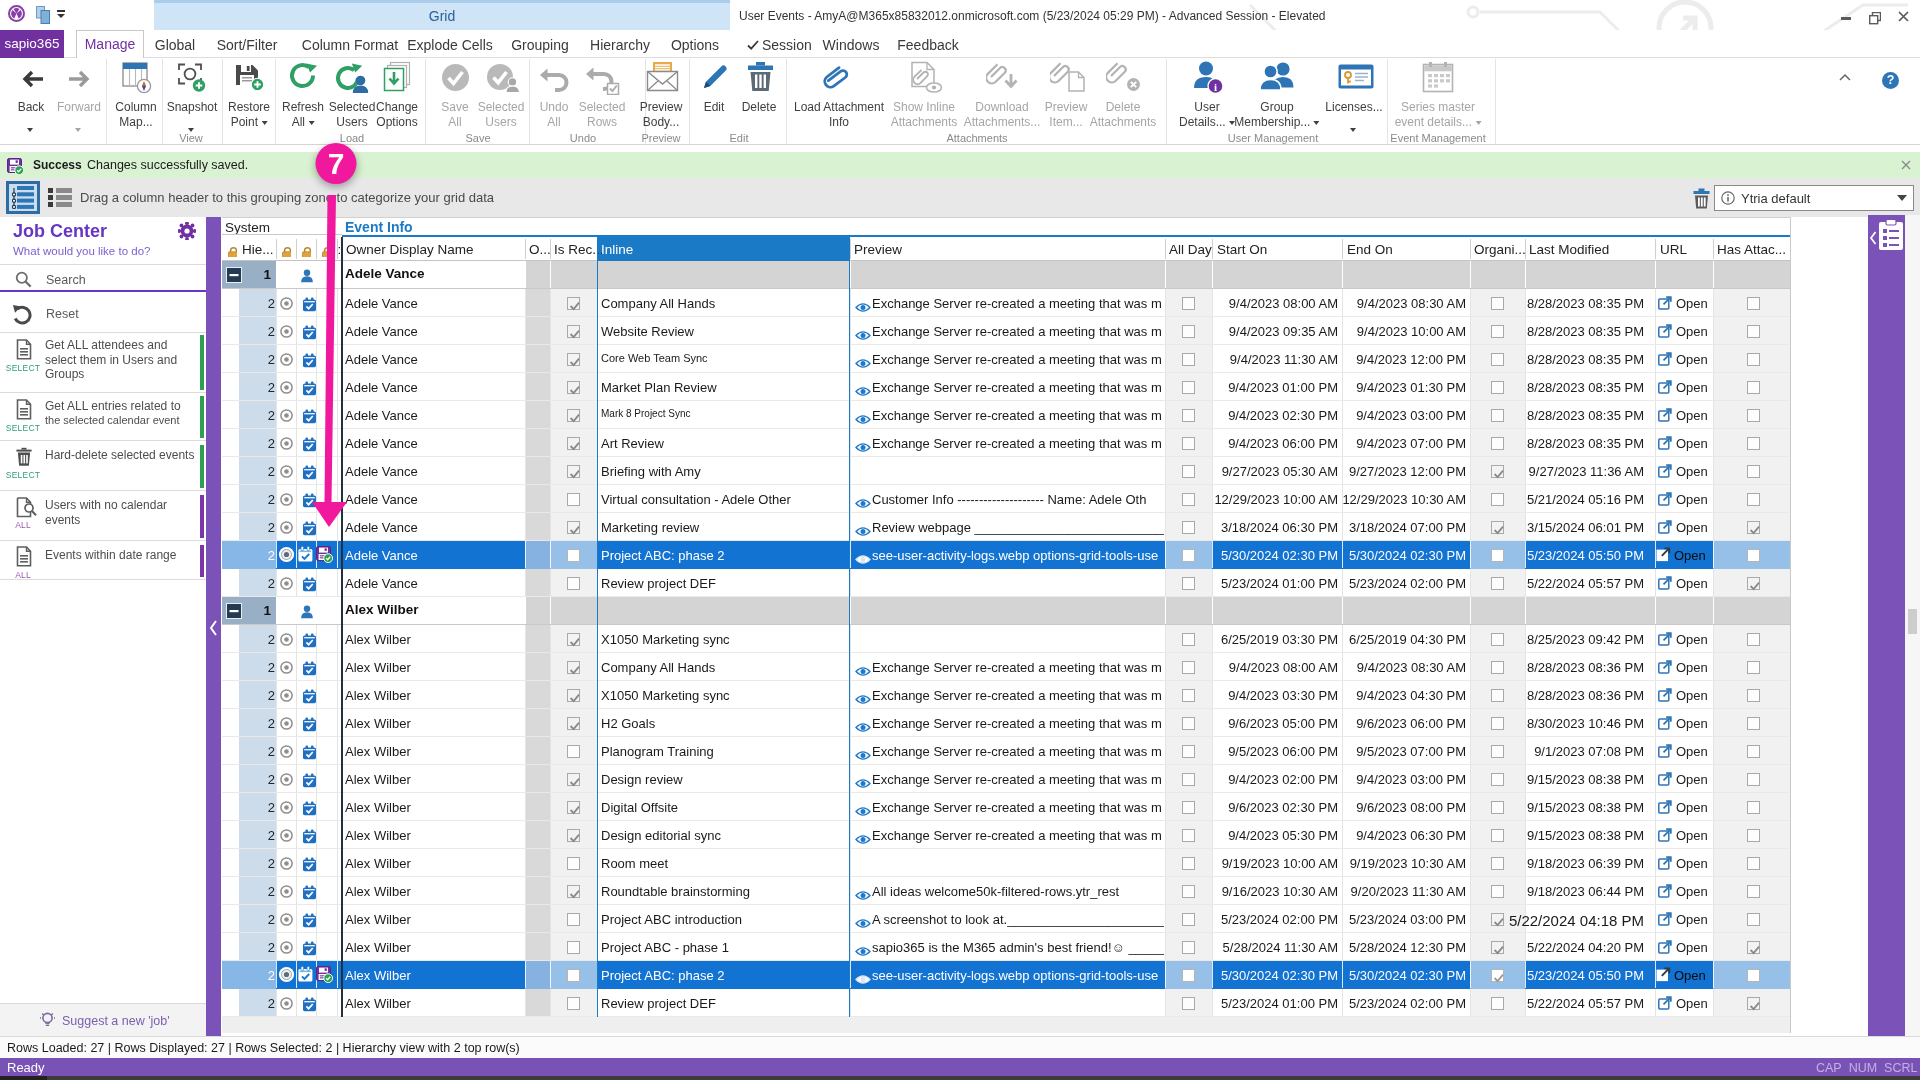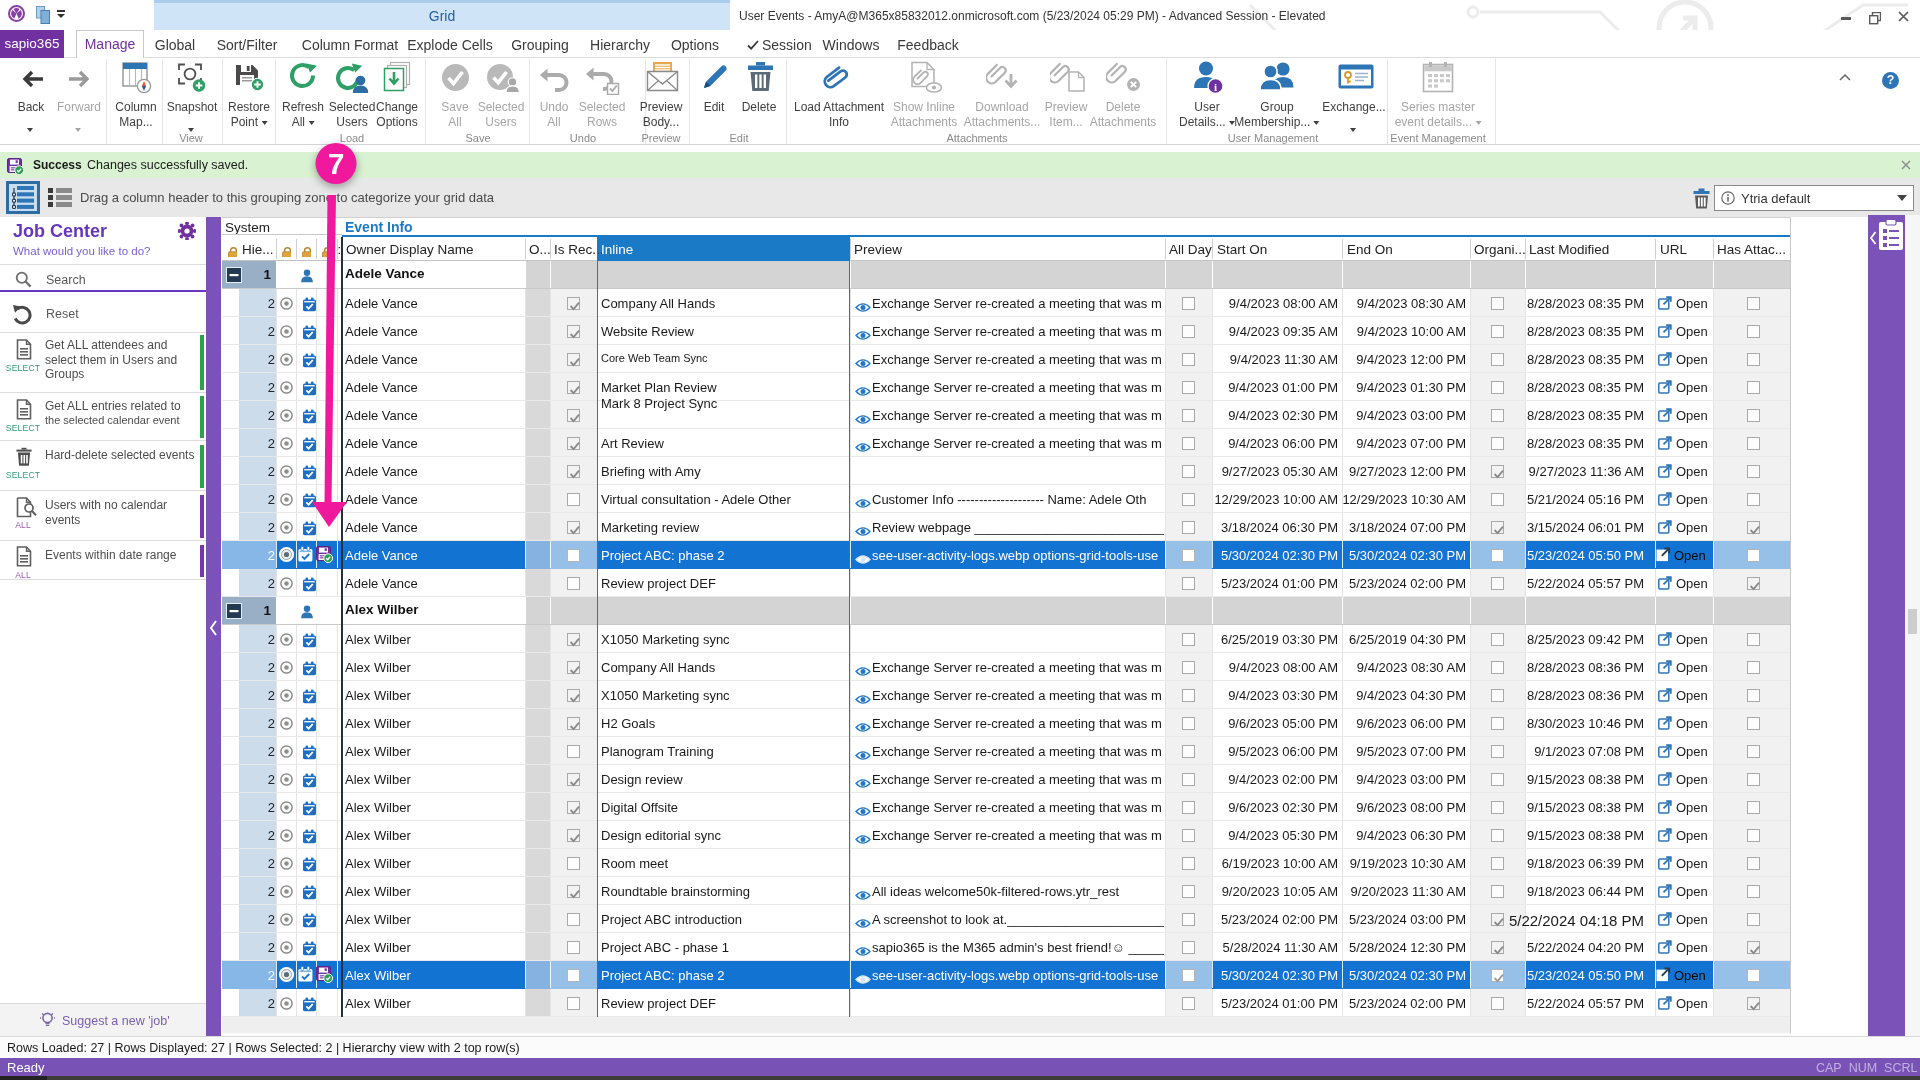--- a/index.html
+++ b/index.html
@@ -268,21 +268,21 @@
   </svg>
 <div class="abs nw" style="left:1277px;top:100px;transform:translateX(-50%);font-size:12px;color:#3f3f3f">Group</div>
 <div class="abs nw" style="left:1277px;top:115px;transform:translateX(-50%);font-size:12px;color:#3f3f3f">Membership... <span style="display:inline-block;width:0;height:0;border-left:3.5px solid transparent;border-right:3.5px solid transparent;border-top:4px solid #3f3f3f;vertical-align:middle"></span></div>
 <svg class="abs" style="left:1338px;top:64px" width="36" height="26">
     <rect x="0.5" y="0.5" width="35" height="24" rx="2" fill="#2e75b6"></rect>
     <rect x="3" y="5.5" width="30" height="16" fill="#fff"></rect>
     <circle cx="10" cy="11" r="3" fill="none" stroke="#d89a2e" stroke-width="1.8"></circle>
     <path d="M10,13.5 v6 M10,17.5 h2.8" stroke="#d89a2e" stroke-width="1.8"></path>
     <path d="M17,9.5 h13 M17,13 h13 M17,16.5 h9" stroke="#9ab4cc" stroke-width="1.6"></path>
   </svg>
-<div class="abs nw" style="left:1354px;top:100px;transform:translateX(-50%);font-size:12px;color:#3f3f3f">Exchange...</div>
+<div class="abs nw" style="left:1354px;top:100px;transform:translateX(-50%);font-size:12px;color:#3f3f3f">Licenses...</div>
 <div class="abs" style="left:1350px;top:120px"><span style="display:inline-block;width:0;height:0;border-left:3.5px solid transparent;border-right:3.5px solid transparent;border-top:4px solid #3f3f3f;vertical-align:middle"></span></div>
 <svg class="abs" style="left:1422px;top:61px" width="32" height="32">
     <rect x="1.5" y="3.5" width="29" height="27" fill="#fff" stroke="#b3b3b3" stroke-width="1.6"></rect>
     <rect x="2.3" y="4.3" width="27.4" height="6" fill="#c9c9c9"></rect>
     <rect x="7" y="1" width="3" height="5" fill="#b3b3b3"></rect>
     <rect x="22" y="1" width="3" height="5" fill="#b3b3b3"></rect>
     <g fill="#c9c9c9">
       <rect x="6" y="13" width="4" height="3.2"></rect>
       <rect x="12" y="13" width="4" height="3.2"></rect>
       <rect x="18" y="13" width="4" height="3.2"></rect>
@@ -822,21 +822,21 @@
       <rect x="2.2" y="4" width="10.6" height="1.4" fill="#fff" opacity="0.9"></rect>
       <path d="M4.4,9.4 l2.2,2.2 L10.8,7" stroke="#fff" stroke-width="1.8" fill="none"></path>
     </svg></div>
 <div class="abs nw" style="left:345px;top:408px;font-size:13px;color:#1a1a1a">Adele Vance</div>
 <div class="abs" style="left:567px;top:409px;width:13px;height:13px;background:#f3f3f3;border:1px solid #a9a9a9;box-sizing:border-box"><svg width="13" height="13" viewBox="0 0 13 13" style="">
       <path d="M2.6,7 l3,3.1 L11,3.6" stroke="#8a8a8a" stroke-width="1.8" fill="none"></path>
     </svg></div>
 <div class="abs" style="left:1182px;top:409px;width:13px;height:13px;background:#fdfdfd;border:1px solid #a9a9a9;box-sizing:border-box"></div>
 <div class="abs" style="left:1491px;top:409px;width:13px;height:13px;background:#fdfdfd;border:1px solid #a9a9a9;box-sizing:border-box"></div>
 <div class="abs" style="left:1747px;top:409px;width:13px;height:13px;background:#fdfdfd;border:1px solid #a9a9a9;box-sizing:border-box"></div>
-<div class="abs nw" style="left:601px;top:396px;font-size:13px;color:#1a1a1a">Mark 8 Project Sync</div>
+<div class="abs nw" style="left:601px;top:408px;font-size:10px;color:#1a1a1a">Mark 8 Project Sync</div>
 <div class="abs" style="left:855px;top:411px"><svg width="16" height="11" viewBox="0 0 16 11" style="">
       <path d="M1,5.5 Q8,-1.6 15,5.5 Q8,12.6 1,5.5 Z" fill="#fff" stroke="#1f78c8" stroke-width="1.3"></path>
       <circle cx="8" cy="5.5" r="2.5" fill="#1f78c8"></circle>
     </svg></div>
 <div class="cell nw" style="left:872px;top:408px;width:292px;height:20px;font-size:13px;color:#1a1a1a">Exchange Server re-created a meeting that was m</div>
 <div class="abs nw" style="left:1338px;top:408px;transform:translateX(-100%);font-size:13px;color:#1a1a1a">9/4/2023 02:30 PM</div>
 <div class="abs nw" style="left:1466px;top:408px;transform:translateX(-100%);font-size:13px;color:#1a1a1a">9/4/2023 03:00 PM</div>
 <div class="abs nw" style="left:1644px;top:408px;transform:translateX(-100%);font-size:13px;color:#1a1a1a">8/28/2023 08:35 PM</div>
 <div class="abs" style="left:1658px;top:408px"><svg width="14" height="14" viewBox="0 0 14 14" style="">
       <rect x="0.8" y="3" width="10" height="10" rx="1" fill="#fff" stroke="#2e75b6" stroke-width="1.5"></rect>
@@ -1679,21 +1679,21 @@
       <rect x="9" y="0.4" width="2.4" height="3.4" rx="0.8" fill="#1e6ec2"></rect>
       <rect x="2.2" y="4" width="10.6" height="1.4" fill="#fff" opacity="0.9"></rect>
       <path d="M4.4,9.4 l2.2,2.2 L10.8,7" stroke="#fff" stroke-width="1.8" fill="none"></path>
     </svg></div>
 <div class="abs nw" style="left:345px;top:856px;font-size:13px;color:#1a1a1a">Alex Wilber</div>
 <div class="abs" style="left:567px;top:857px;width:13px;height:13px;background:#fdfdfd;border:1px solid #a9a9a9;box-sizing:border-box"></div>
 <div class="abs" style="left:1182px;top:857px;width:13px;height:13px;background:#fdfdfd;border:1px solid #a9a9a9;box-sizing:border-box"></div>
 <div class="abs" style="left:1491px;top:857px;width:13px;height:13px;background:#fdfdfd;border:1px solid #a9a9a9;box-sizing:border-box"></div>
 <div class="abs" style="left:1747px;top:857px;width:13px;height:13px;background:#fdfdfd;border:1px solid #a9a9a9;box-sizing:border-box"></div>
 <div class="abs nw" style="left:601px;top:856px;font-size:13px;color:#1a1a1a">Room meet</div>
-<div class="abs nw" style="left:1338px;top:856px;transform:translateX(-100%);font-size:13px;color:#1a1a1a">6/19/2023 10:00 AM</div>
+<div class="abs nw" style="left:1338px;top:856px;transform:translateX(-100%);font-size:13px;color:#1a1a1a">9/19/2023 10:00 AM</div>
 <div class="abs nw" style="left:1466px;top:856px;transform:translateX(-100%);font-size:13px;color:#1a1a1a">9/19/2023 10:30 AM</div>
 <div class="abs nw" style="left:1644px;top:856px;transform:translateX(-100%);font-size:13px;color:#1a1a1a">9/18/2023 06:39 PM</div>
 <div class="abs" style="left:1658px;top:856px"><svg width="14" height="14" viewBox="0 0 14 14" style="">
       <rect x="0.8" y="3" width="10" height="10" rx="1" fill="#fff" stroke="#2e75b6" stroke-width="1.5"></rect>
       <path d="M5.5,8.4 L12,1.9" stroke="#2e75b6" stroke-width="1.8"></path>
       <path d="M8.2,1.2 H12.8 V5.8" fill="none" stroke="#2e75b6" stroke-width="1.8"></path>
     </svg></div>
 <div class="abs nw" style="left:1676px;top:856px;font-size:13px;color:#222">Open</div>
 <div class="abs" style="left:222px;top:877px;width:1568px;height:28px;background:#fff;border-bottom:1px solid #e9e9e9;box-sizing:border-box"></div>
 <div class="abs" style="left:239px;top:877px;width:37px;height:27px;background:#cddceb"></div>
@@ -1734,21 +1734,21 @@
     </svg></div>
 <div class="abs" style="left:1182px;top:885px;width:13px;height:13px;background:#fdfdfd;border:1px solid #a9a9a9;box-sizing:border-box"></div>
 <div class="abs" style="left:1491px;top:885px;width:13px;height:13px;background:#fdfdfd;border:1px solid #a9a9a9;box-sizing:border-box"></div>
 <div class="abs" style="left:1747px;top:885px;width:13px;height:13px;background:#fdfdfd;border:1px solid #a9a9a9;box-sizing:border-box"></div>
 <div class="abs nw" style="left:601px;top:884px;font-size:13px;color:#1a1a1a">Roundtable brainstorming</div>
 <div class="abs" style="left:855px;top:887px"><svg width="16" height="11" viewBox="0 0 16 11" style="">
       <path d="M1,5.5 Q8,-1.6 15,5.5 Q8,12.6 1,5.5 Z" fill="#fff" stroke="#1f78c8" stroke-width="1.3"></path>
       <circle cx="8" cy="5.5" r="2.5" fill="#1f78c8"></circle>
     </svg></div>
 <div class="cell nw" style="left:872px;top:884px;width:292px;height:20px;font-size:13px;color:#1a1a1a">All ideas welcome50k-filtered-rows.ytr_rest</div>
-<div class="abs nw" style="left:1338px;top:884px;transform:translateX(-100%);font-size:13px;color:#1a1a1a">9/20/2023 10:05 AM</div>
+<div class="abs nw" style="left:1338px;top:884px;transform:translateX(-100%);font-size:13px;color:#1a1a1a">9/16/2023 10:30 AM</div>
 <div class="abs nw" style="left:1466px;top:884px;transform:translateX(-100%);font-size:13px;color:#1a1a1a">9/20/2023 11:30 AM</div>
 <div class="abs nw" style="left:1644px;top:884px;transform:translateX(-100%);font-size:13px;color:#1a1a1a">9/18/2023 06:44 PM</div>
 <div class="abs" style="left:1658px;top:884px"><svg width="14" height="14" viewBox="0 0 14 14" style="">
       <rect x="0.8" y="3" width="10" height="10" rx="1" fill="#fff" stroke="#2e75b6" stroke-width="1.5"></rect>
       <path d="M5.5,8.4 L12,1.9" stroke="#2e75b6" stroke-width="1.8"></path>
       <path d="M8.2,1.2 H12.8 V5.8" fill="none" stroke="#2e75b6" stroke-width="1.8"></path>
     </svg></div>
 <div class="abs nw" style="left:1676px;top:884px;font-size:13px;color:#222">Open</div>
 <div class="abs" style="left:222px;top:905px;width:1568px;height:28px;background:#fff;border-bottom:1px solid #e9e9e9;box-sizing:border-box"></div>
 <div class="abs" style="left:239px;top:905px;width:37px;height:27px;background:#cddceb"></div>

